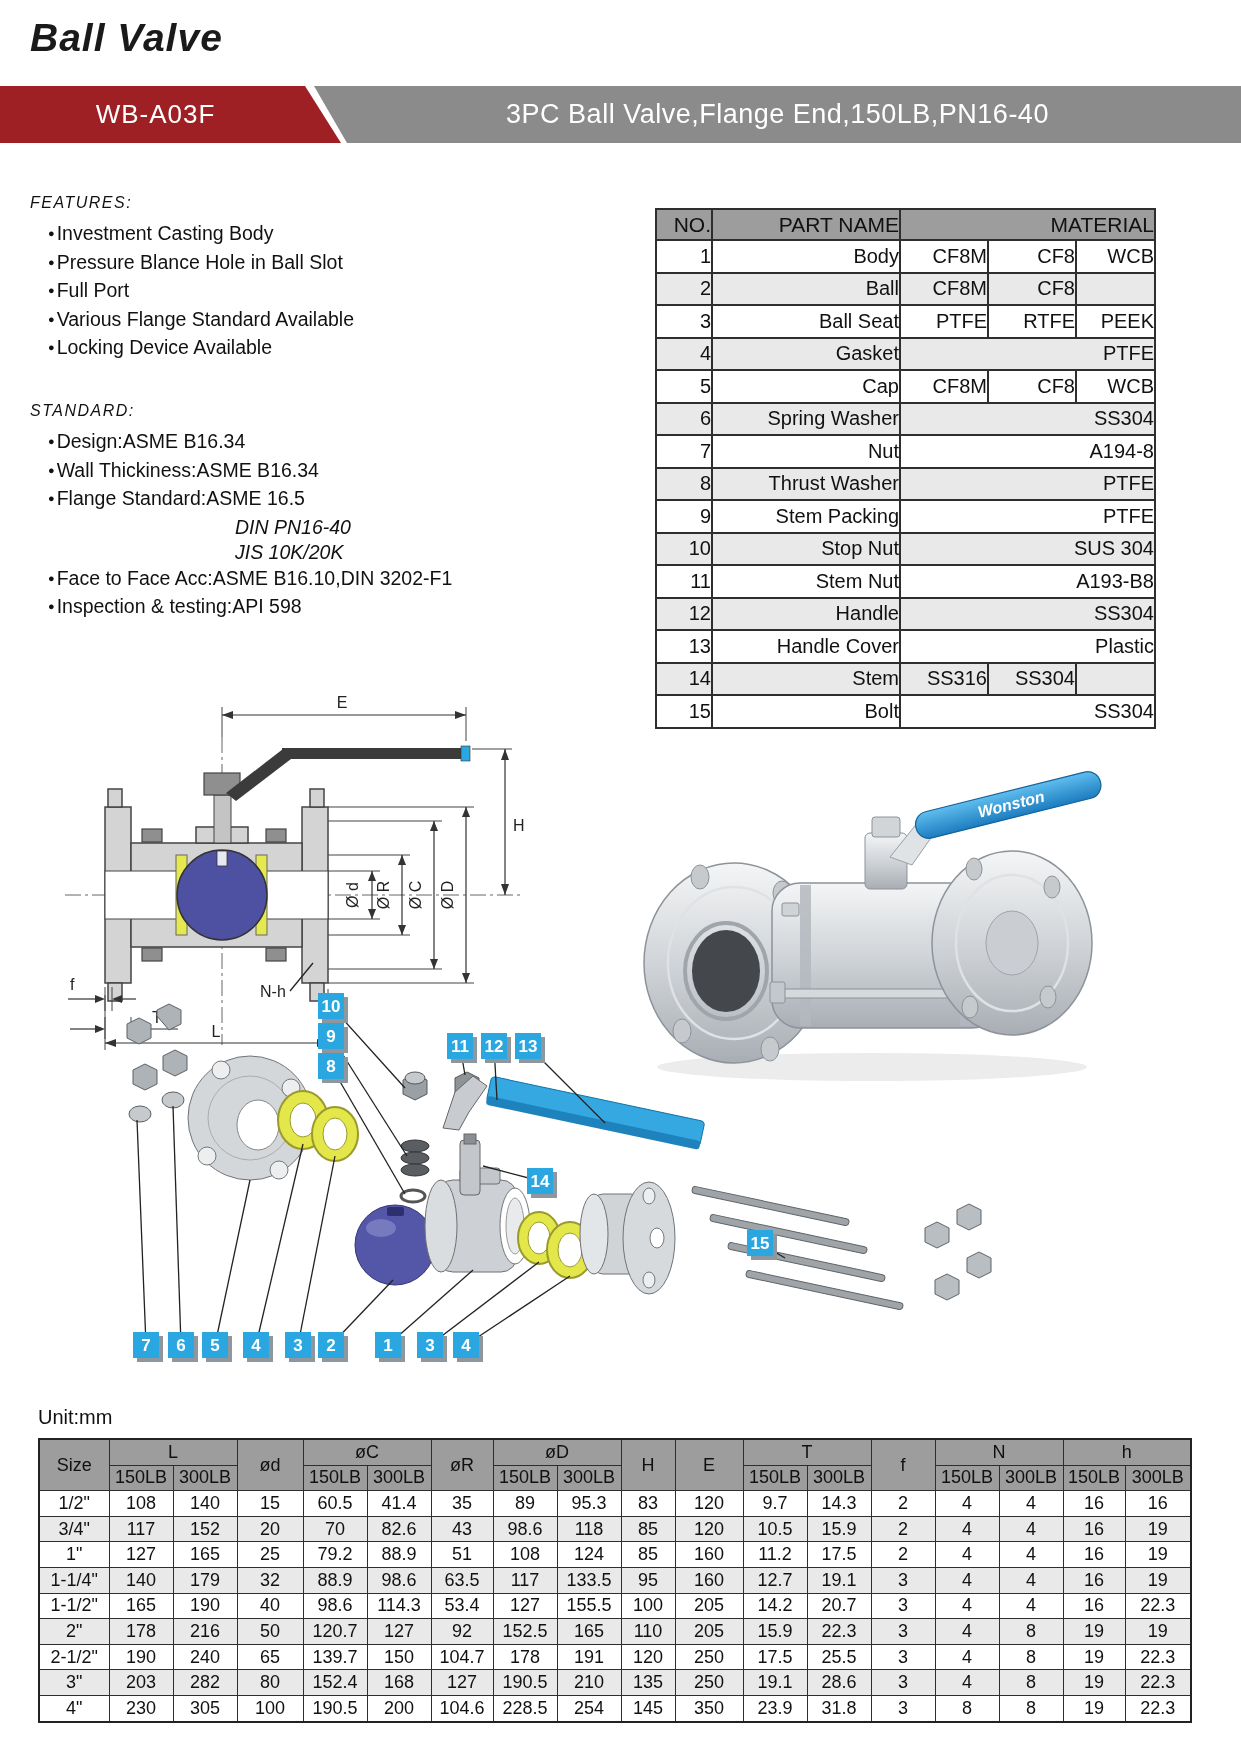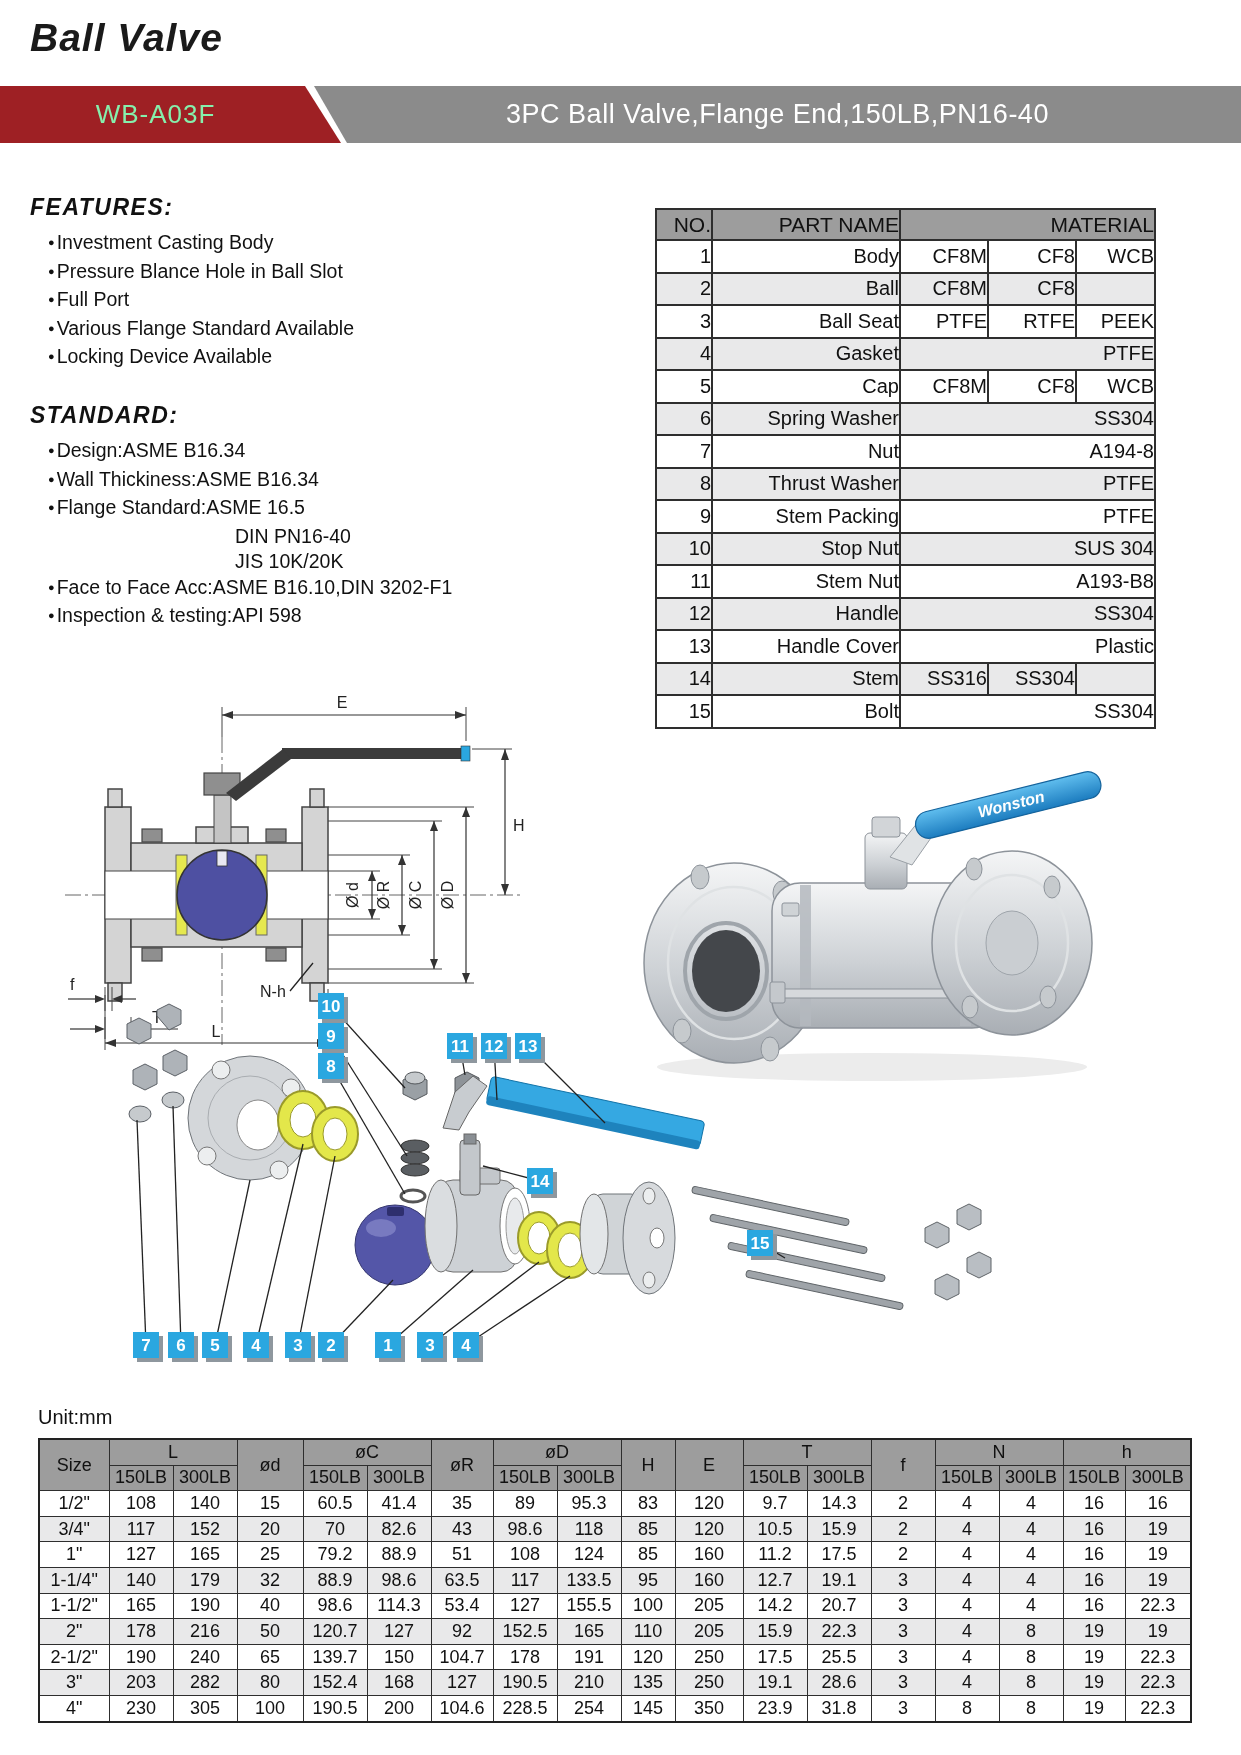--- a/index.html
+++ b/index.html
@@ -5,33 +5,33 @@
   html,body{margin:0;padding:0;background:#fff;}
   .page{position:relative;width:1241px;height:1755px;background:#fff;overflow:hidden;
         font-family:"Liberation Sans",sans-serif;color:#111;}
   
   .page-title{position:absolute;left:30px;top:16px;font-size:39px;font-style:italic;
               font-weight:bold;letter-spacing:1px;color:#1a1a1a;}
   .banner{position:absolute;left:0;top:86px;width:1241px;height:57px;}
   .banner-red{position:absolute;left:0;top:0;width:341px;height:57px;background:#9e2024;
               clip-path:polygon(0 0,305px 0,341px 100%,0 100%);
               display:flex;align-items:center;justify-content:center;padding-right:30px;box-sizing:border-box;}
-  .banner-red span{color:#86efac;font-size:26px;letter-spacing:1px;}
+  .banner-red span{color:#ffffff;font-size:26px;letter-spacing:1px;}
   .banner-gray{position:absolute;left:314px;top:0;width:927px;height:57px;background:#8b8b8b;
                clip-path:polygon(0 0,100% 0,100% 100%,33px 100%);
                display:flex;align-items:center;justify-content:center;}
   .banner-gray span{color:#fff;font-size:27px;letter-spacing:.5px;}
   
   .textblock{position:absolute;left:30px;width:600px;}
   .feat{top:194px;} .std{top:402px;}
-  .section-title{font-style:italic;font-size:23px;letter-spacing:1.5px;font-weight:bold;}
+  .section-title{font-style:italic;font-size:16px;letter-spacing:1.5px;}
   .textblock ul{margin:9px 0 0 18px;padding:0;list-style:none;}
   .textblock li{font-size:19.5px;line-height:25.5px;white-space:pre;}
   .textblock li.bullet::before{content:"●";font-size:11px;position:relative;top:-3px;margin-right:2px;}
-  .std li.indent{padding-left:187px;}
+  .std li.indent{padding-left:187px;font-style:italic;}
   
   table{border-collapse:collapse;table-layout:fixed;}
   .parts{position:absolute;left:655px;top:208px;border:2.5px solid #2a2a2a;}
   .parts th,.parts td{border:2px solid #2e2e2e;text-align:right;font-size:20px;
         font-weight:normal;padding:0;height:30.5px;white-space:nowrap;overflow:hidden;}
   .parts thead th{background:#9d9d9d;font-size:21px;height:29px;}
   .parts tr.alt{background:#e9e9ea;}
   
   .unit-label{position:absolute;left:38px;top:1406px;font-size:20px;}
   .dims{position:absolute;left:38px;top:1438px;border:2.5px solid #222;}

